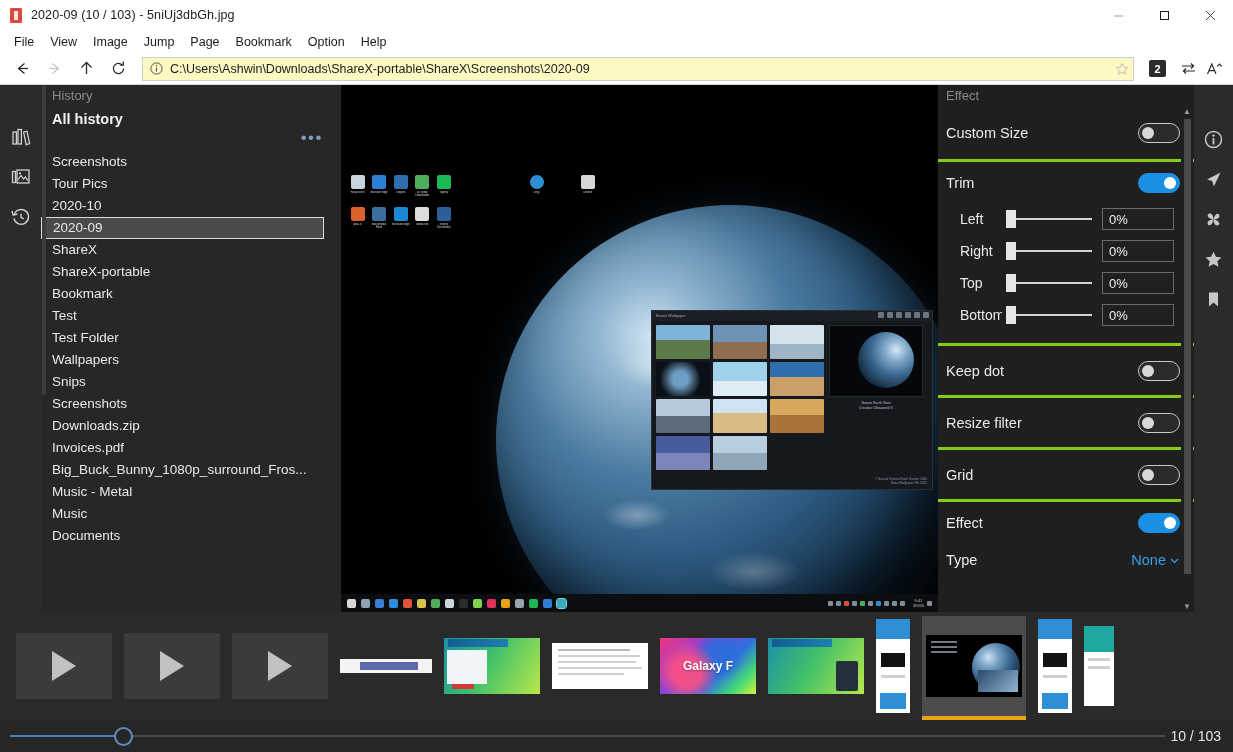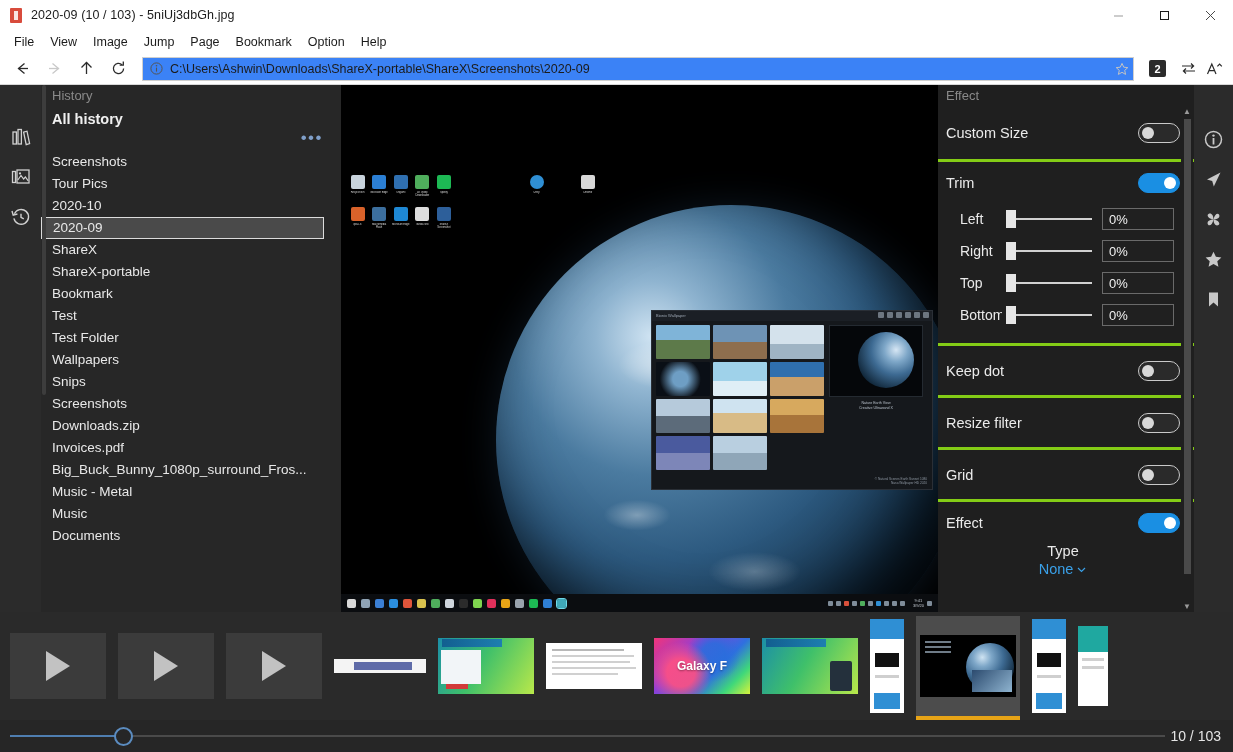--- a/index.html
+++ b/index.html
@@ -58,21 +58,21 @@
   }
   .nav-btn {
     width: 32px; height: 30px; display: flex; align-items: center; justify-content: center;
     color: #333; flex: none;
   }
   .nav-btn.disabled { color: #c9c9c9; }
   .nav-btn:first-child { margin-left: 6px; }
 
   .addr-wrap {
     flex: 1 1 auto; height: 24px; margin: 0 6px 0 8px;
-    border: 1px solid #cfcfcf; background: #3b82f6;
+    border: 1px solid #cfcfcf; background: #fef9c3;
     display: flex; align-items: center; padding: 0 4px 0 7px;
     min-width: 0;
   }
   .addr-info-icon { flex: none; margin-right: 7px; color: #555; display:flex; }
   .addr-text {
     flex: 1 1 auto; font-size: 12.5px; color: #1b1b1b;
     white-space: nowrap; overflow: hidden; text-overflow: clip;
   }
   .addr-star { flex: none; color: #c3c3c3; margin-left: 6px; display:flex; }
 
@@ -296,21 +296,21 @@
   }
   .rrail-icon {
     width: 34px; height: 40px; display: flex; align-items: center; justify-content: center;
     color: #c8c8c8;
   }
 
   
   .filmstrip {
     position: absolute; left: 0; top: 612px; width: 1233px; height: 108px;
     background: #2a2a2a;
-    display: flex; align-items: center; gap: 12px; padding: 0 10px;
+    display: flex; align-items: center; gap: 12px; padding: 0 16px;
     overflow: hidden;
   }
   .thumb { flex: none; position: relative; display: flex; align-items: center; justify-content: center; }
   .thumb.video {
     width: 96px; height: 66px; background: #3b3b3b;
   }
   .play-tri {
     width: 0; height: 0; border-left: 24px solid #c2c2c2;
     border-top: 15px solid transparent; border-bottom: 15px solid transparent;
   }
@@ -694,21 +694,21 @@
         <span class="toggle">
             <span class="knob"></span>
           </span>
       </div>
       <div class="rp-row" style="min-height:44px;">
         <span class="rp-label">Effect</span>
         <span class="toggle on">
             <span class="knob"></span>
           </span>
       </div>
-      <div class="rp-row" style="min-height:34px;border-top:none;flex-direction:column;">
+      <div class="rp-row" style="min-height:34px;border-top:none;">
         <span class="rp-label">Type</span>
         <span class="type-value">
           <span>None</span>
           <svg width="11" height="11" viewBox="0 0 11 11">
               <path d="M2 4 L5.5 7.5 L9 4" fill="none" stroke="#3aa0e8" stroke-width="1.2"></path>
             </svg>
         </span>
       </div>
     </div>
 

